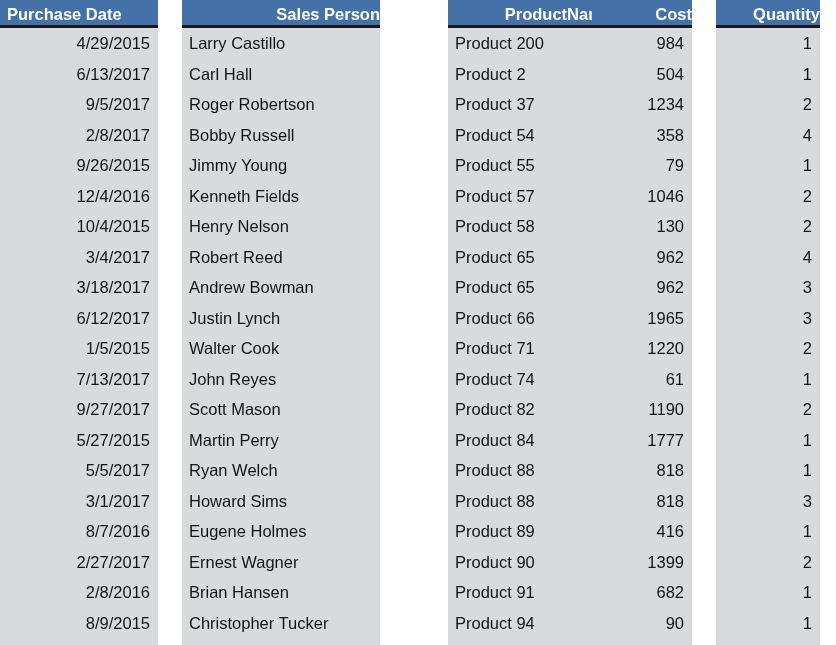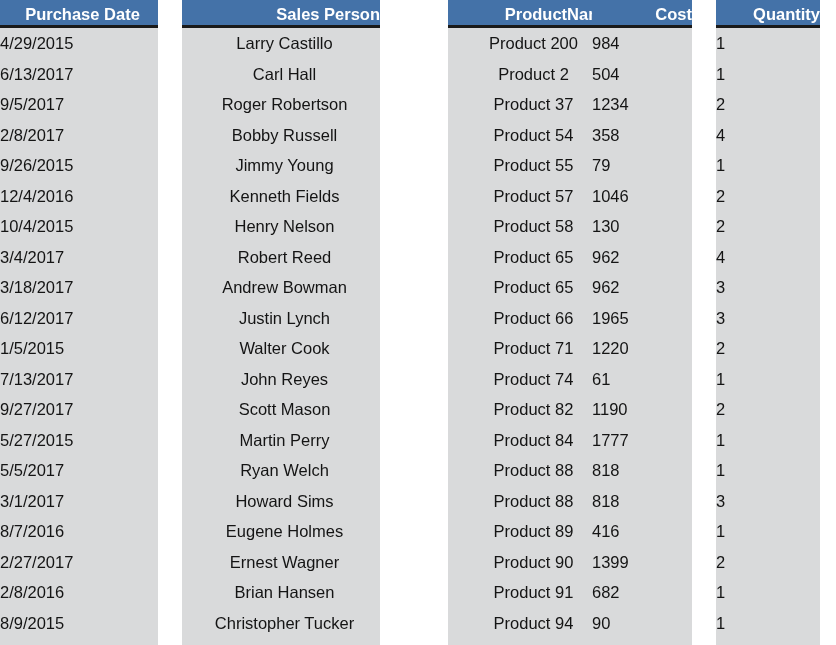--- a/index.html
+++ b/index.html
@@ -34,39 +34,39 @@
     color: #ffffff;
     font-weight: bold;
     font-size: 16.5px;
     line-height: 28px;
     box-sizing: border-box;
     border-bottom: 3px solid #1a1a1a;
     white-space: nowrap;
     overflow: hidden;
   }
   .col-header.left  { text-align: right;  padding-left: 7px; }
-  .col-header.right { text-align: center;  padding-left: 7px; }
+  .col-header.right { text-align: left;  padding-left: 7px; }
 
   .col-body {
     background: #d9dadb;
     height: 617px;
     box-sizing: border-box;
   }
 
   .cell {
     height: 30.5px;
     line-height: 30.5px;
     font-size: 16.5px;
     color: #141414;
     box-sizing: border-box;
     white-space: nowrap;
     overflow: hidden;
   }
-  .cell.left  { text-align: center;  padding-left: 7px;  }
-  .cell.right { text-align: left; padding-right: 8px; }
+  .cell.left  { text-align: left;  padding-left: 7px;  }
+  .cell.right { text-align: right; padding-right: 8px; }
 
   
   #col-date     { left: 0px;   width: 158px; }
   #col-person   { left: 182px; width: 198px; }
   #col-product  { left: 404px; width: 164px; margin-left: 44px; }
   #col-cost     { left: 592px; width: 100px; }
   #col-quantity { left: 716px; width: 104px; }
 </style>
 </head>
 <body>

